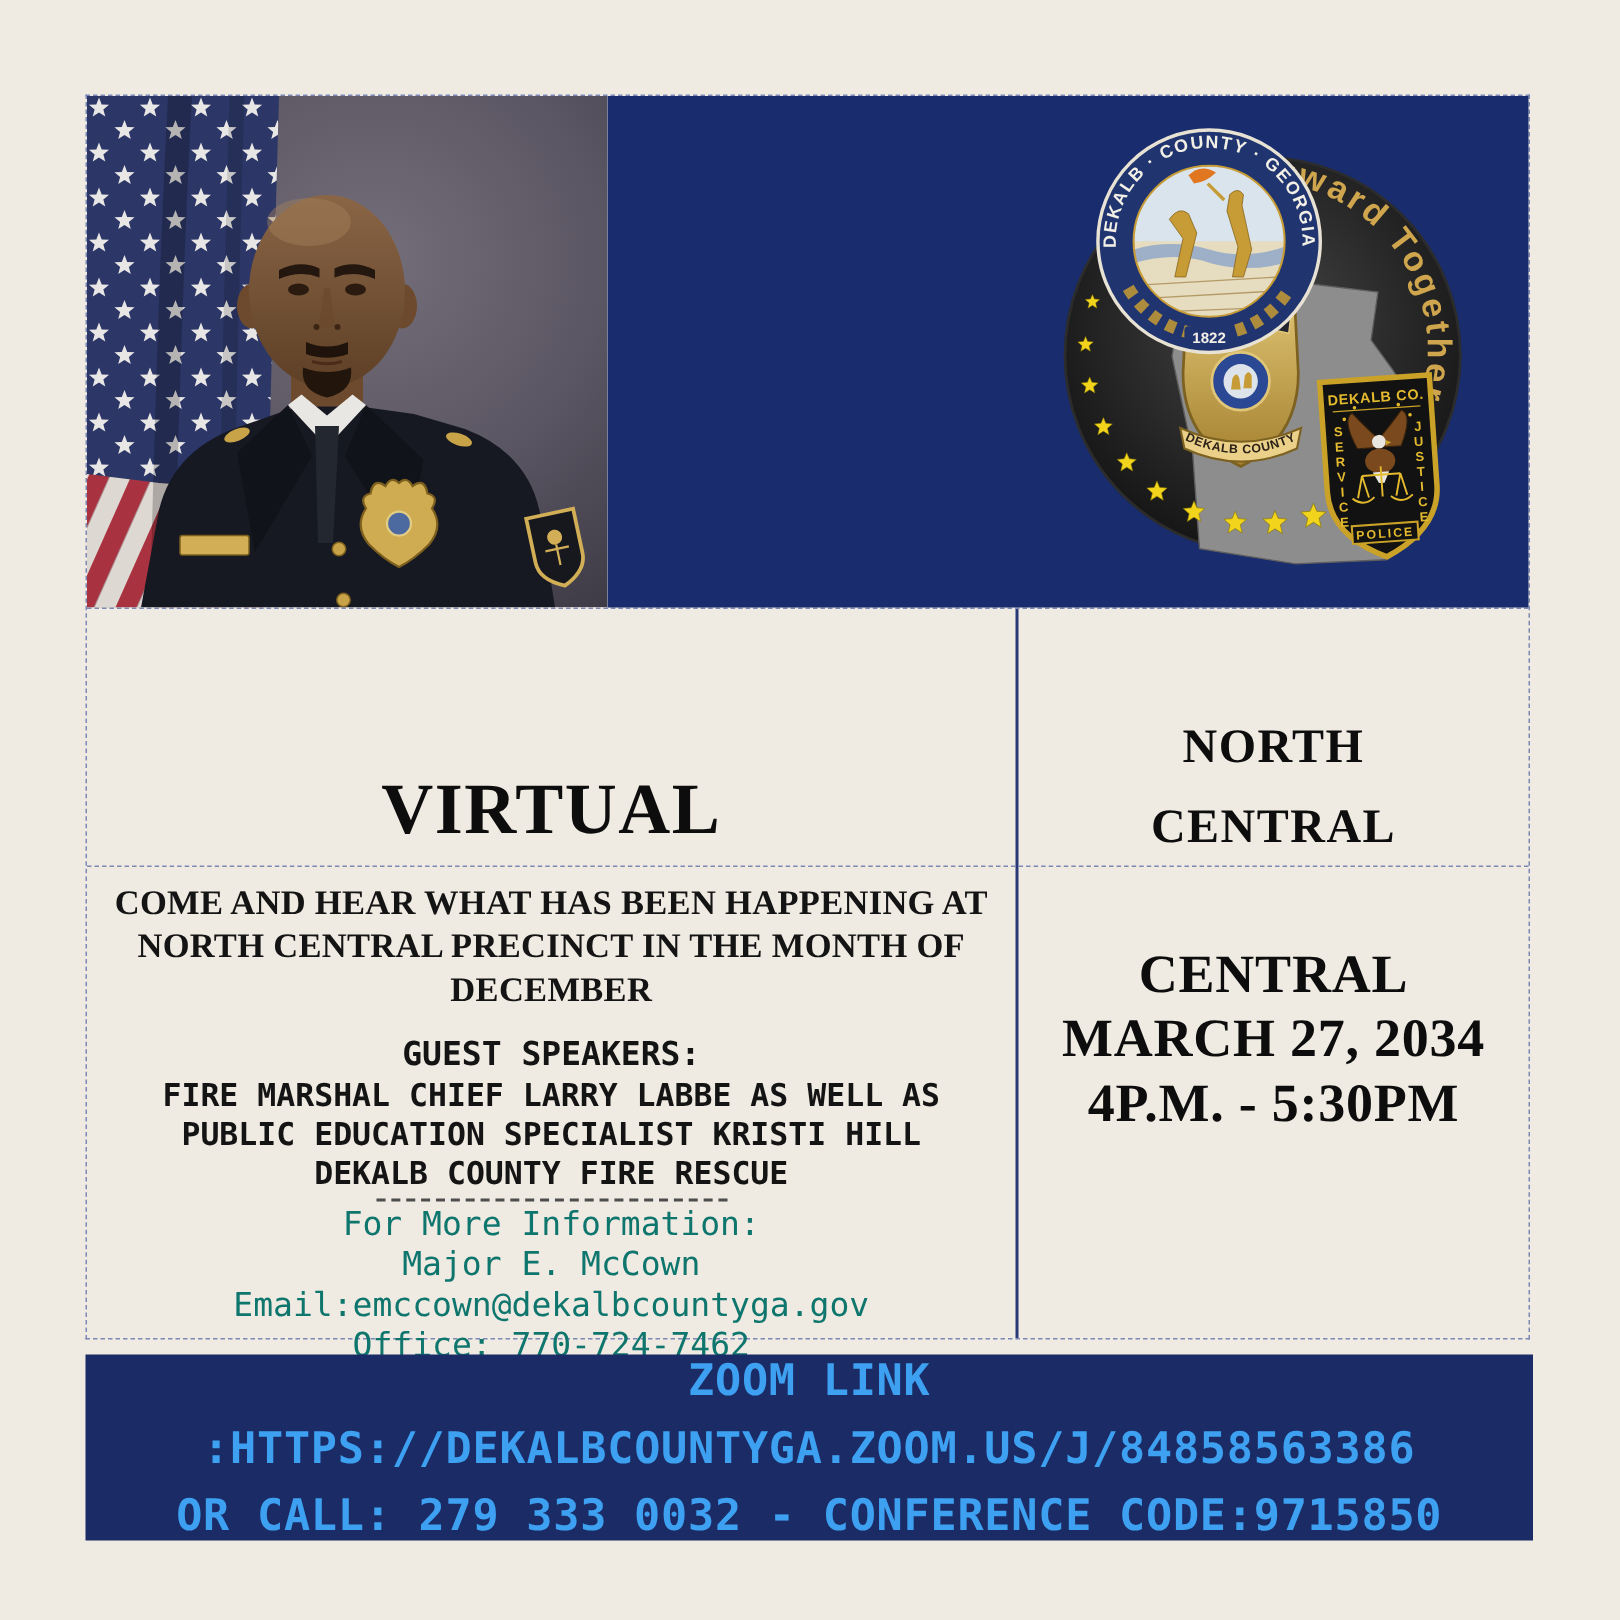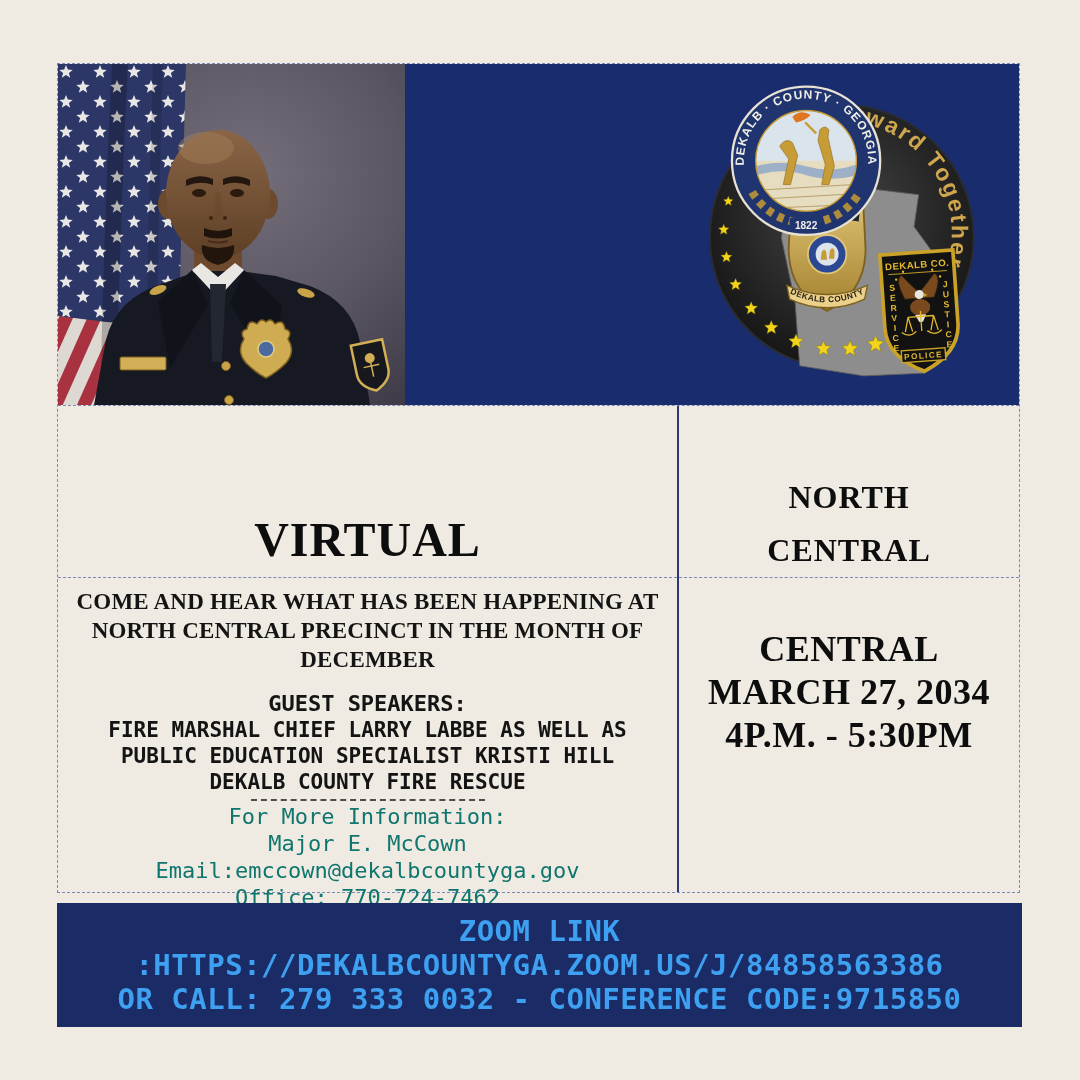--- a/index.html
+++ b/index.html
@@ -27,21 +27,21 @@
   .desc{margin-top:9px;font-weight:bold;font-size:23px;line-height:29px;letter-spacing:.2px;color:#141414;}
   .mono{font-family:"DejaVu Sans Mono",monospace;}
   .speakers-heading{margin-top:17px;font-weight:bold;font-size:22px;line-height:26px;color:#141414;}
   .speaker-line{font-weight:bold;font-size:21px;line-height:26px;color:#141414;}
   .mini-sep{width:234px;margin:4px auto 0;border-top:2px dashed #4d4d4d;height:0;}
   .contact{margin-top:2px;font-size:22px;line-height:27px;color:#0f766e;}
   .schedule{padding-top:50px;text-align:center;font-weight:bold;font-size:36px;line-height:43px;
             letter-spacing:.5px;color:#0d0d0d;}
   
   .footer{position:absolute;left:57px;top:903px;width:965px;height:124px;background:#1a2b66;
-          display:flex;flex-direction:column;justify-content:center;text-align:center;
+          display:flex;flex-direction:column;justify-content:space-between;text-align:center;
           font-family:"DejaVu Sans Mono",monospace;font-weight:bold;font-size:29px;
           line-height:34px;color:#3ea0f0;letter-spacing:.5px;}
   text{font-family:"Liberation Sans",sans-serif;}
 </style>
 </head>
 <body>
 
 <div class="page">
 
   <div class="frame">

